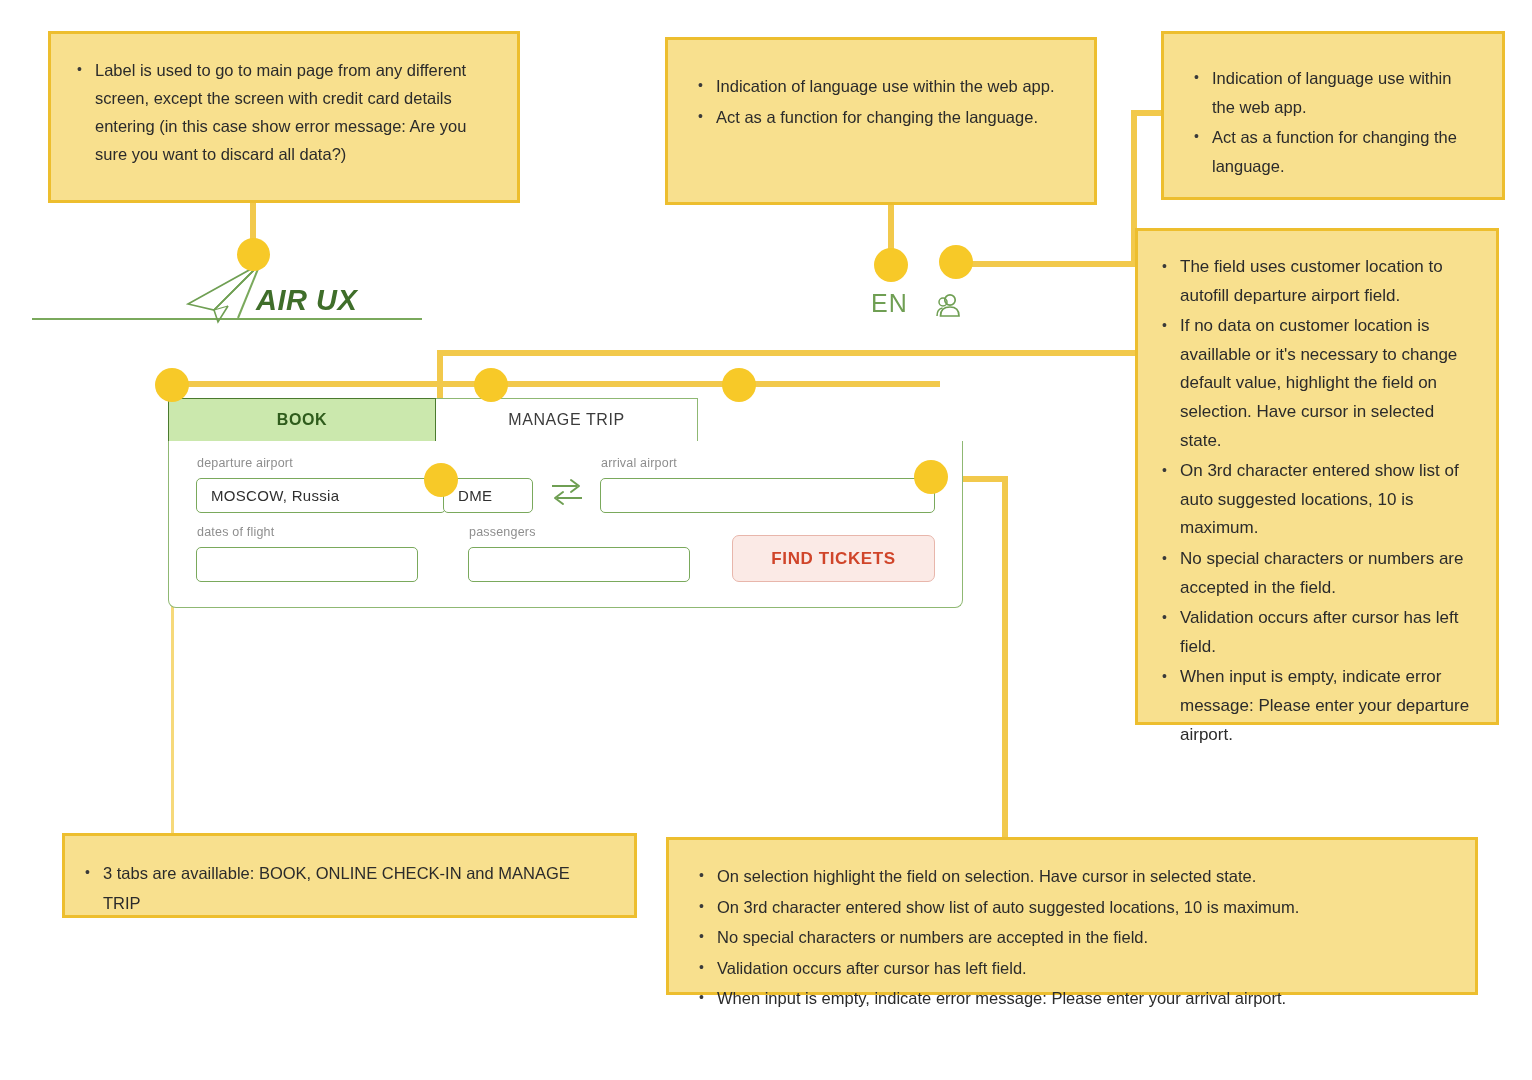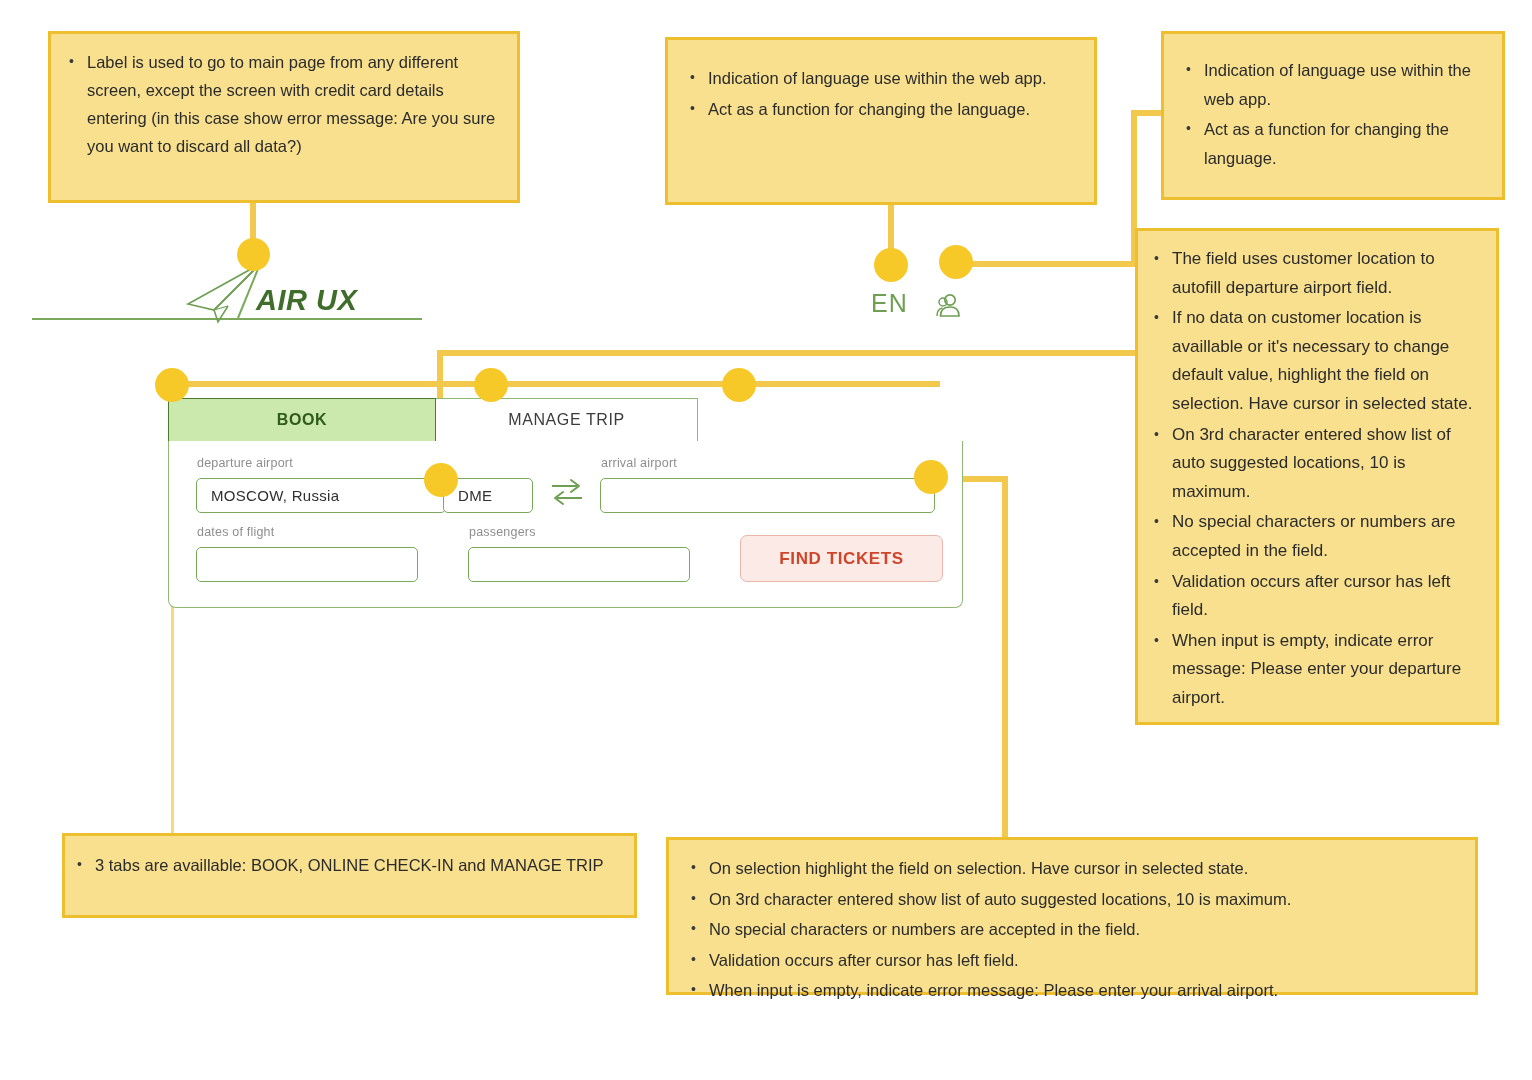--- a/index.html
+++ b/index.html
@@ -19,21 +19,21 @@
   }
 
   
   .note{
     position:absolute;z-index:4;
     background:#f8e08e;
     border:3px solid #edbe2e;
     box-sizing:border-box;
     padding:14px 18px 14px 14px;
   }
-  .note ul{margin:0;padding:0;list-style:none;}
+  .note ul{margin:8px;padding:0;list-style:none;}
   .note li{
     position:relative;
     padding-left:22px;
     margin:0 0 2px 0;
     color:#2b2b2b;
   }
   .note li:before{
     content:"\2022";
     position:absolute;left:4px;top:-1px;
     font-size:14px;color:#3a3a3a;
@@ -231,15 +231,15 @@
 
   <div class="fldlabel" style="left:601px;top:456px;z-index:4;">arrival airport</div>
   <div class="fld" style="left:600px;top:478px;width:335px;height:35px;z-index:3;"></div>
 
   <div class="fldlabel" style="left:197px;top:525px;z-index:4;">dates of flight</div>
   <div class="fld" style="left:196px;top:547px;width:222px;height:35px;z-index:3;"></div>
 
   <div class="fldlabel" style="left:469px;top:525px;z-index:4;">passengers</div>
   <div class="fld" style="left:468px;top:547px;width:222px;height:35px;z-index:3;"></div>
 
-  <div class="findbtn" style="left:732px;top:535px;width:203px;height:47px;z-index:4;margin-left:8px;">FIND TICKETS</div>
+  <div class="findbtn" style="left:732px;top:535px;width:203px;height:47px;z-index:4;">FIND TICKETS</div>
 
 </div>
 
 </body></html>

